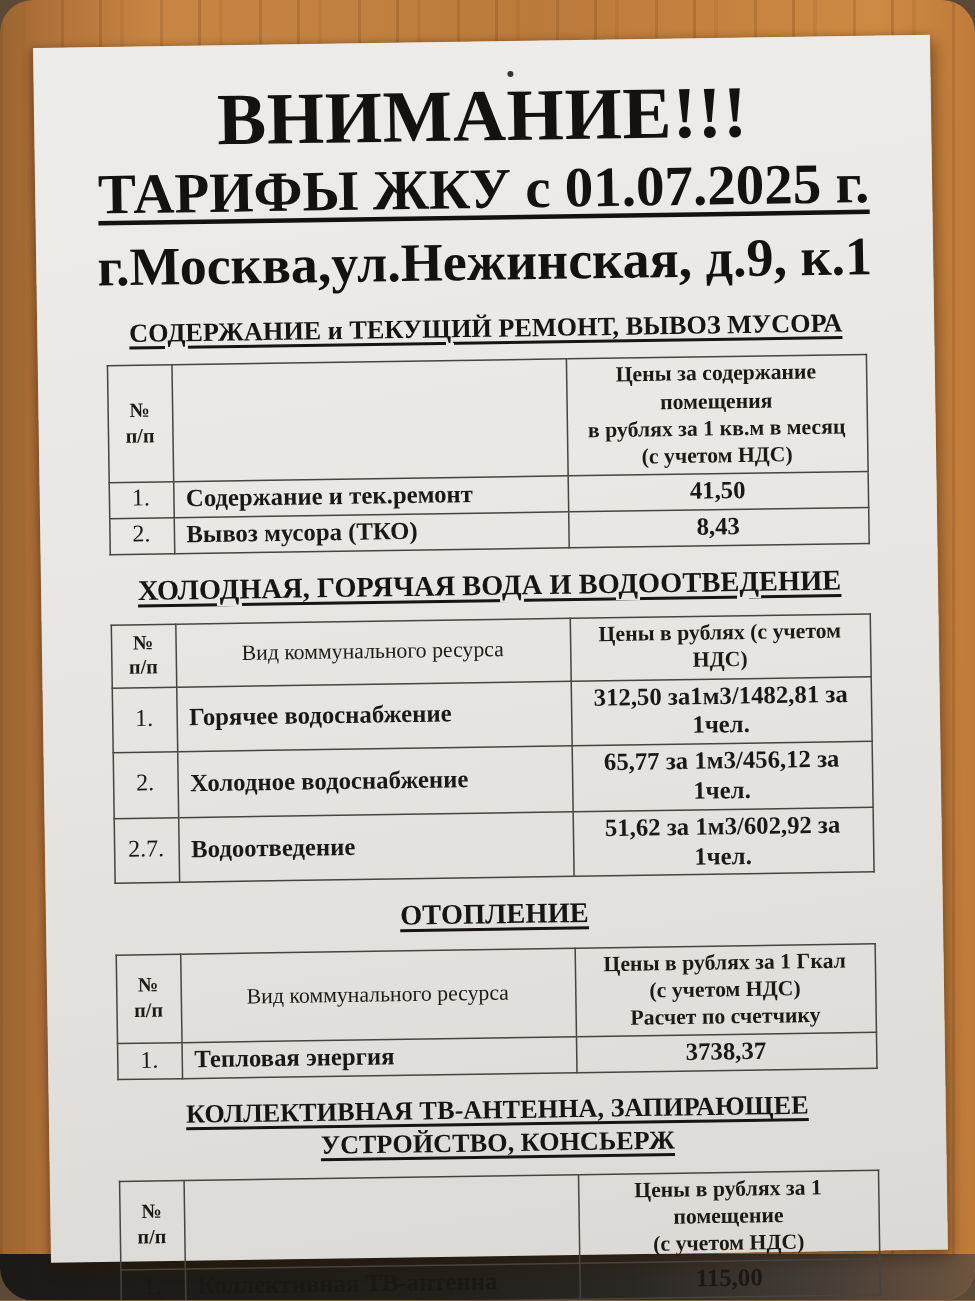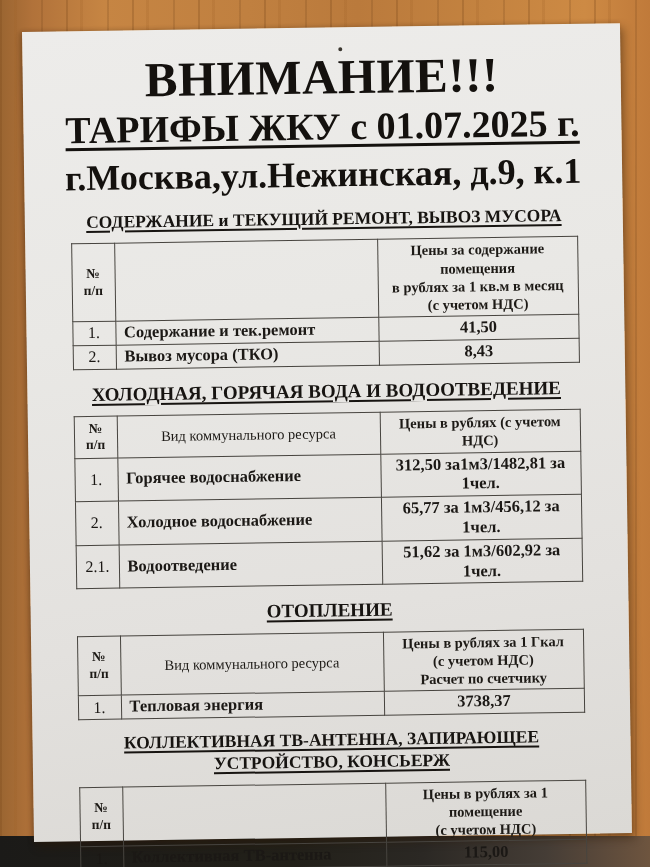--- a/index.html
+++ b/index.html
@@ -8,20 +8,21 @@
   .scene{position:relative;width:650px;height:867px;overflow:hidden;
     background-color:#bd7c3e;
     background-image:
       repeating-linear-gradient(90deg,
         rgba(122,72,26,0.28) 0 2px, rgba(0,0,0,0) 2px 14px,
         rgba(158,96,38,0.20) 14px 17px, rgba(0,0,0,0) 17px 41px,
         rgba(101,58,20,0.18) 41px 43px, rgba(0,0,0,0) 43px 66px),
       linear-gradient(90deg,#9a6531 0%,#b1723a 5%,#c68543 16%,#c08040 38%,
         #ba7a3c 55%,#c48340 75%,#cd8a44 90%,#c07a3a 100%),
       linear-gradient(180deg,#c8893f 0%,#bd7c3e 60%,#b0713a 100%);
+    border-radius: 22px;
   }
   .table-shadow{position:absolute;left:0;right:0;bottom:0;height:31px;
     background:linear-gradient(90deg,#1b1a18 0%,#222019 45%,#2b2824 65%,
       #453d36 84%,#5c4a3b 93%,#6e553f 100%);
   }
   .paper{position:absolute;left:22px;top:32px;width:598px;height:810px;
     transform:rotate(-0.85deg);transform-origin:top left;
     background:linear-gradient(172deg,#edecea 0%,#e9e8e5 35%,#e3e1de 70%,#dbd9d5 100%);
     box-shadow:3px 5px 10px rgba(45,25,6,0.45), -2px 0 4px rgba(45,25,6,0.25);
     color:#1b1815;box-sizing:border-box;padding-top:24px;}
@@ -121,21 +122,21 @@
               <td class="c1">1.</td>
               <td class="c2">Горячее водоснабжение</td>
               <td class="c3">312,50 за1м3/1482,81 за 1чел.</td>
             </tr>
             <tr>
               <td class="c1">2.</td>
               <td class="c2">Холодное водоснабжение</td>
               <td class="c3">65,77 за 1м3/456,12 за 1чел.</td>
             </tr>
             <tr>
-              <td class="c1">2.1.</td>
+              <td class="c1">2.7.</td>
               <td class="c2">Водоотведение</td>
               <td class="c3">51,62 за 1м3/602,92 за 1чел.</td>
             </tr>
           </tbody>
         </table>
     </div>
 
     <div class="section">
       <div class="sec-heading big">ОТОПЛЕНИЕ</div>
       <table class="tariff">

